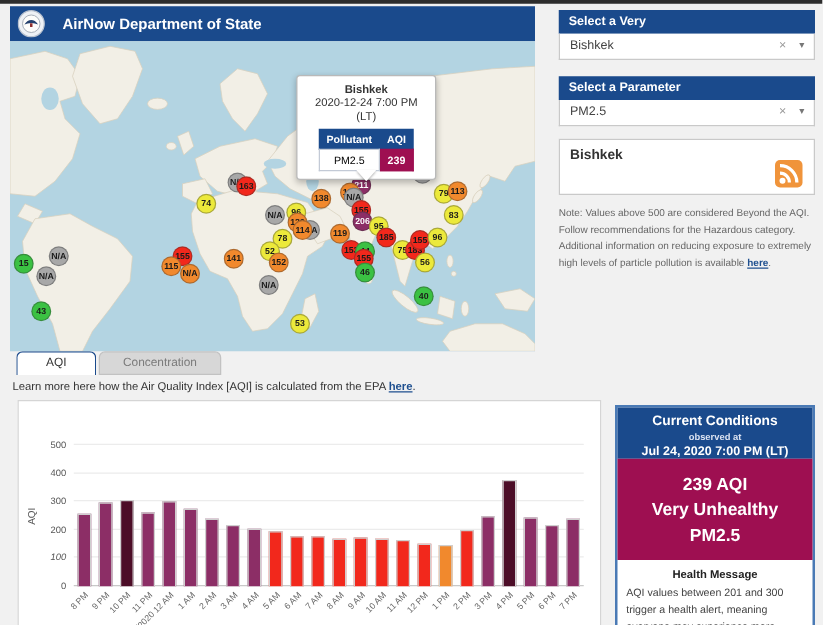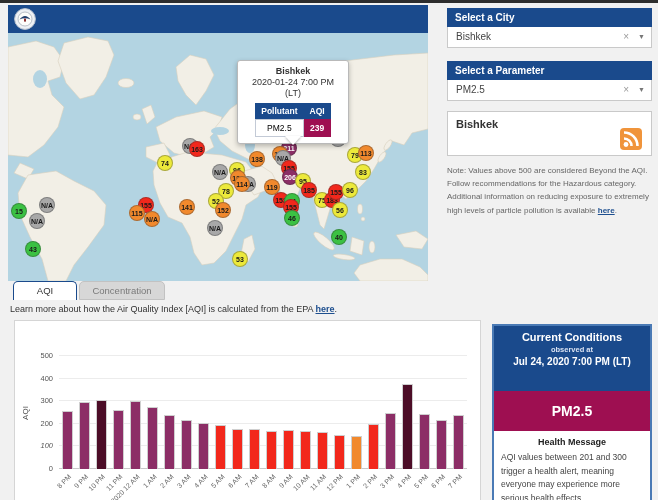--- a/index.html
+++ b/index.html
@@ -26,21 +26,21 @@
   .popup td.aqi-cell { background:var(--maroon); color:#fff; font-weight:bold; border-color:var(--maroon); }
   .popup-arrow { position:absolute; left:277px; top:103px; width:0; height:0; z-index:5;
      border-left:8px solid transparent; border-right:8px solid transparent; border-top:9px solid #fff;
      filter:drop-shadow(0 1px 1px rgba(0,0,0,.3)); }
 
   
   .tabs { position:absolute; left:8px; top:281px; width:420px; height:19px; }
   .tab { position:absolute; top:0; height:19px; line-height:18px; text-align:center; font-size:9.5px; border-radius:5px 5px 0 0; }
   .tab.active { left:5px; width:64px; background:#fff; border:1px solid var(--blue); border-bottom:none; color:#333; }
   .tab.inactive { background:#d7d7d7; border:1px solid #c2c2c2; color:#7a7a7a; }
-  .tab.t2 { left:71px; width:86px; }
+  .tab.t2 { left:71px; width:98px; }
   .tab.t3 { left:171px; width:80px; }
   .learn-more { position:absolute; left:10px; top:304px; font-size:9px; color:#333; }
   a.link { color:#1e4f8f; text-decoration:underline; font-weight:bold; cursor:pointer; }
 
   
   .chart-panel { position:absolute; left:14px; top:320px; width:467px; height:185px; background:#fff; border:1px solid #d5d5d5; }
   .chart-title { text-align:center; margin-top:11px; font-size:11px; color:#6b6b6b; }
   .plot { position:absolute; left:44px; top:35px; width:408px; height:113px; }
   .gridline { position:absolute; left:0; right:0; height:1px; background:#ececec; }
   .gridline.baseline { background:#c8c8c8; }
@@ -56,21 +56,21 @@
   .select-controls { position:absolute; right:6px; top:0; height:20px; display:flex; align-items:center; gap:9px; color:#9a9a9a; }
   .select-controls .x { font-size:10px; }
   .select-controls .caret { font-size:7px; color:#777; }
   .feed-box { position:absolute; left:447px; top:111px; width:205px; height:45px; background:#fff; border:1px solid #c9c9c9; }
   .feed-city { font-size:11px; font-weight:bold; color:#333; margin:6px 0 0 8px; }
   .rss { position:absolute; right:9px; bottom:5px; width:22px; height:22px; border-radius:4px; background:var(--rss); }
   .note { position:absolute; left:447px; top:164px; width:205px; font-size:8px; color:#666; line-height:1.65; }
 
   
   .cc-panel { position:absolute; left:492px; top:324px; width:160px; height:180px; border:2px solid var(--panel-border); background:#fff; }
-  .cc-head { background:var(--blue); color:#fff; text-align:center; padding:5px 2px 24px; }
+  .cc-head { background:var(--blue); color:#fff; text-align:center; padding:5px 2px 0; }
   .cc-title { font-size:11px; font-weight:bold; }
   .cc-obs { font-size:7.5px; margin-top:2px; color:#dbe3f2; font-weight:bold; }
   .cc-date { font-size:10px; font-weight:bold; margin-top:2px; }
   .cc-aqi { background:var(--maroon); color:#fff; text-align:center; padding:10px 4px; }
   .cc-aqi div { font-size:14px; font-weight:bold; line-height:1.45; }
   .cc-health { padding:6px 7px; }
   .cc-health-title { font-size:9px; font-weight:bold; color:#222; text-align:center; }
   .cc-health-text { font-size:8.5px; color:#444; line-height:1.6; margin-top:4px; }
 </style>
 </head>
@@ -78,20 +78,21 @@
 
 <div class="top-strip"></div>
 
 <div class="app-header">
   <svg class="seal" viewBox="0 0 22 22">
     <circle cx="11" cy="11" r="10.4" fill="#eef1f5" stroke="#b9c2cf" stroke-width="1"></circle>
     <circle cx="11" cy="11" r="7" fill="#fdfdfb" stroke="#a8b0ba" stroke-width="0.8"></circle>
     <path d="M5.5,11.5 q2.5,-3.5 5.5,-3.5 q3,0 5.5,3.5 q-2.5,-1.2 -5.5,-1.2 q-3,0 -5.5,1.2 Z" fill="#23406e"></path>
     <rect x="10" y="10.6" width="2" height="3" fill="#8d2f2f"></rect>
   </svg>
+  <div class="app-title">AirNow Department of State</div>
 </div>
 
 <div class="map">
   <svg class="world" width="420" height="248" viewBox="0 0 420 248">
     <g fill="var(--land)" stroke="#d8d0bd" stroke-width="0.6">
       <path d="M0,14 L28,8 L46,14 L56,28 L52,44 L40,48 L44,62 L56,74 L50,94 L36,112 L20,124 L0,122 Z"></path>
       <path d="M56,10 L80,4 L100,8 L106,22 L98,44 L86,62 L72,66 L58,50 L50,28 Z"></path>
       <ellipse cx="118" cy="50" rx="8" ry="4.5"></ellipse>
       <path d="M134,76 L143,72 L147,84 L139,91 Z"></path>
       <ellipse cx="129" cy="84" rx="4" ry="3"></ellipse>
@@ -167,21 +168,21 @@
       <div class="marker" style="left: 332px; top: 177px; background: rgb(236, 233, 59); color: rgb(26, 26, 26);">56</div>
       <div class="marker" style="left: 331px; top: 204px; background: rgb(59, 193, 67); color: rgb(26, 26, 26);">40</div>
       <div class="marker" style="left: 330px; top: 106px; background: rgb(168, 168, 168); color: rgb(26, 26, 26);">N/A</div>
       <div class="marker" style="left: 347px; top: 122px; background: rgb(236, 233, 59); color: rgb(26, 26, 26);">79</div>
       <div class="marker" style="left: 358px; top: 120px; background: rgb(241, 137, 45); color: rgb(26, 26, 26);">113</div>
       <div class="marker" style="left: 355px; top: 139px; background: rgb(236, 233, 59); color: rgb(26, 26, 26);">83</div>
     </div>
 
   <div class="popup">
     <div class="p-line" style="font-weight:bold">Bishkek</div>
-    <div class="p-line">2020-01-24 7:00 PM</div>
+    <div class="p-line">2020-12-24 7:00 PM</div>
     <div class="p-line">(LT)</div>
     <table>
       <tbody>
           <tr>
         <th>Pollutant</th>
         <th>AQI</th>
       </tr>
       <tr>
         <td>PM2.5</td>
         <td class="aqi-cell">239</td>
@@ -189,21 +190,21 @@
     </tbody>
       </table>
   </div>
   <div class="popup-arrow"></div>
 </div>
 
 <div class="tabs">
   <div class="tab active">AQI</div>
   <div class="tab inactive t2">Concentration</div>
 </div>
-<div class="learn-more"><span>Learn more about how the Air Quality Index [AQI] is calculated from the EPA </span><a class="link">here</a><span>.</span></div>
+<div class="learn-more"><span>Learn more here how the Air Quality Index [AQI] is calculated from the EPA </span><a class="link">here</a><span>.</span></div>
 
 <div class="chart-panel">
   <div class="plot">
     <span class="ylabel">AQI</span>
   <div class="gridline baseline" style="bottom: 0px;"></div>
       <span class="ytick" style="bottom: -4px;">0</span>
       <div class="gridline" style="bottom: 22.6px;"></div>
       <span class="ytick" style="bottom: 18.6px; font-style: italic;">100</span>
       <div class="gridline" style="bottom: 45.2px;"></div>
       <span class="ytick" style="bottom: 41.2px;">200</span>
@@ -259,21 +260,21 @@
       <span class="xlabel" style="right: 110.5px;">1 PM</span>
       <span class="xlabel" style="right: 93.5px;">2 PM</span>
       <span class="xlabel" style="right: 76.5px;">3 PM</span>
       <span class="xlabel" style="right: 59.5px;">4 PM</span>
       <span class="xlabel" style="right: 42.5px;">5 PM</span>
       <span class="xlabel" style="right: 25.5px;">6 PM</span>
       <span class="xlabel" style="right: 8.5px;">7 PM</span>
     </div>
 </div>
 
-<div class="side-head" style="top:8px">Select a City</div>
+<div class="side-head" style="top:8px">Select a Very</div>
 <div class="side-select" style="top:27px">
   <span>Bishkek</span>
   <span class="select-controls">
       <span class="x">×</span>
       <span class="caret">▼</span>
     </span>
 </div>
 
 <div class="side-head" style="top:61px">Select a Parameter</div>
 <div class="side-select" style="top:80px">
@@ -297,19 +298,21 @@
 
 <div class="note"><span>Note: Values above 500 are considered Beyond the AQI. Follow recommendations for the Hazardous category. Additional information on reducing exposure to extremely high levels of particle pollution is available </span><a class="link">here</a><span>.</span></div>
 
 <div class="cc-panel">
   <div class="cc-head">
     <div class="cc-title">Current Conditions</div>
     <div class="cc-obs">observed at</div>
     <div class="cc-date">Jul 24, 2020 7:00 PM (LT)</div>
   </div>
   <div class="cc-aqi">
+    <div>239 AQI</div>
+    <div>Very Unhealthy</div>
     <div>PM2.5</div>
   </div>
   <div class="cc-health">
     <div class="cc-health-title">Health Message</div>
     <div class="cc-health-text">AQI values between 201 and 300 trigger a health alert, meaning everyone may experience more serious health effects.</div>
   </div>
 </div>
 
 </body></html>

